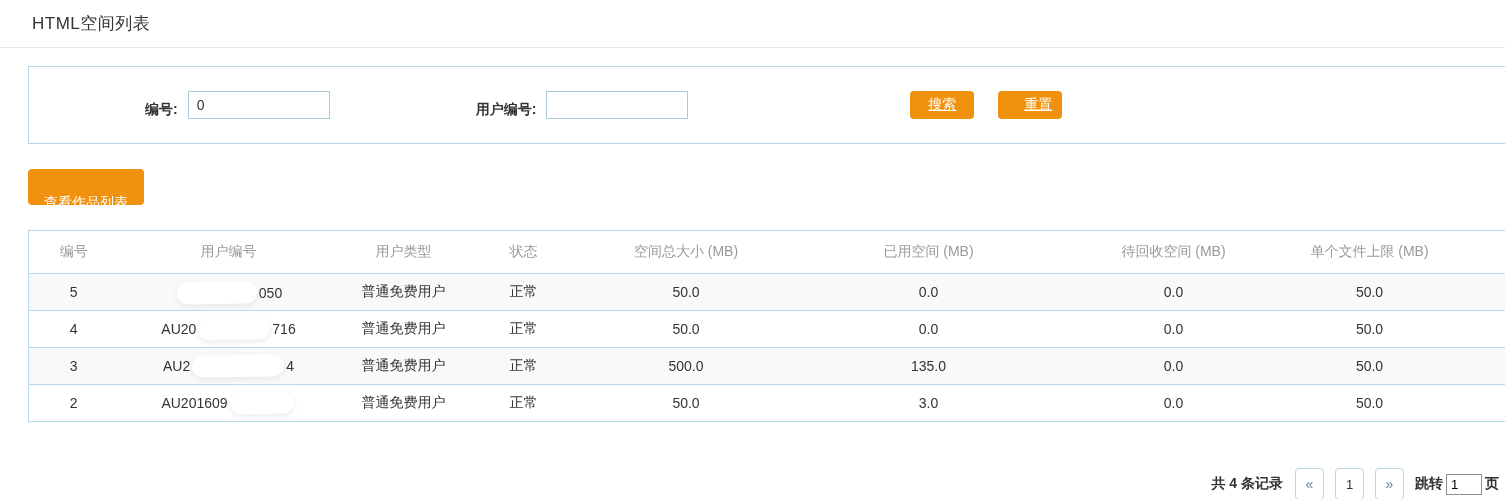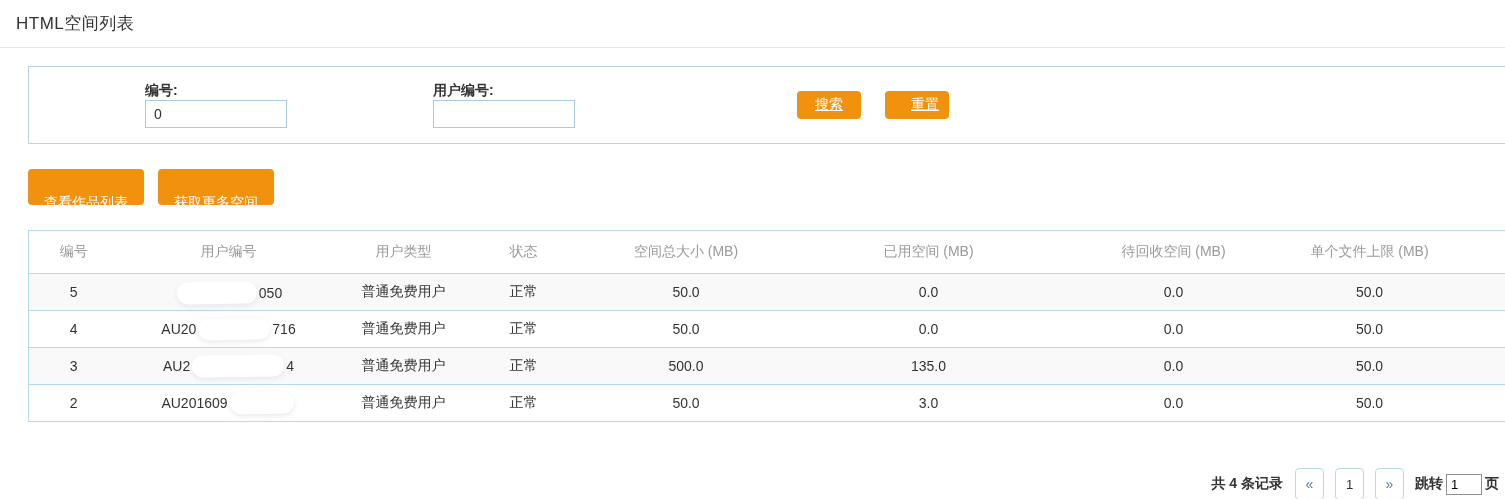--- a/index.html
+++ b/index.html
@@ -1,26 +1,26 @@
 <!DOCTYPE html>
 <html><head>
 <meta charset="utf-8">
 <style>
   * { margin:0; padding:0; box-sizing:border-box; }
   html,body { width:1505px; height:499px; overflow:hidden; background:#fff;
     font-family:"Liberation Sans","DejaVu Sans",sans-serif; color:#333; }
 
   
-  .page-header { height:48px; border-bottom:1px solid #e6e6e6; display:flex; align-items:center; padding-left:16px; }
+  .page-header { height:48px; border-bottom:1px solid #e6e6e6; display:flex; align-items:center; padding-left:32px; }
   .page-title { font-size:17px; font-weight:500; color:#333; letter-spacing:.5px; }
 
   
   .search-panel { margin:18px 0 0 28px; width:1580px; height:78px; border:1px solid #b6d7e1;
     display:flex; align-items:center; background:#fff; }
-  .field { display:flex; align-items:flex-start;flex-direction:column; }
+  .field { display:flex; align-items:flex-end; }
   .field-id { margin-left:116px; }
   .field-user-id { margin-left:146px; }
   .field-status { margin-left:162px; }
   .field label { font-size:14px; font-weight:bold; color:#333; margin-right:10px; white-space:nowrap; }
   .text-input { width:142px; height:28px; border:1px solid #abccd6; background:#fff;
     font-size:14px; color:#333; padding:0 8px; outline:none; }
   .status-select { width:96px; height:28px; border:1px solid #8f8f8f; border-radius:2px;
     background:#fff; font-size:14px; color:#333; padding:0 4px; }
   .form-btns { margin-left:222px; display:flex; }
   .btn-orange { background:#F0920E; color:#fff; border:none; border-radius:4px; cursor:pointer;
@@ -74,21 +74,20 @@
     <input class="text-input" type="text" value="" style="">
   </div>
   <div class="form-btns">
     <button class="btn-orange btn-small">搜索</button>
     <button class="btn-orange btn-small btn-reset">重置</button>
   </div>
 </section>
 
 <div class="action-row">
   <button class="btn-orange btn-action">查看作品列表</button>
-  <button class="btn-orange btn-action">获取更多空间</button>
 </div>
 
 <table class="space-table">
   <colgroup>
       <col style="width: 90px;">
       <col style="width: 220px;">
       <col style="width: 130px;">
       <col style="width: 110px;">
       <col style="width: 215px;">
       <col style="width: 270px;">

